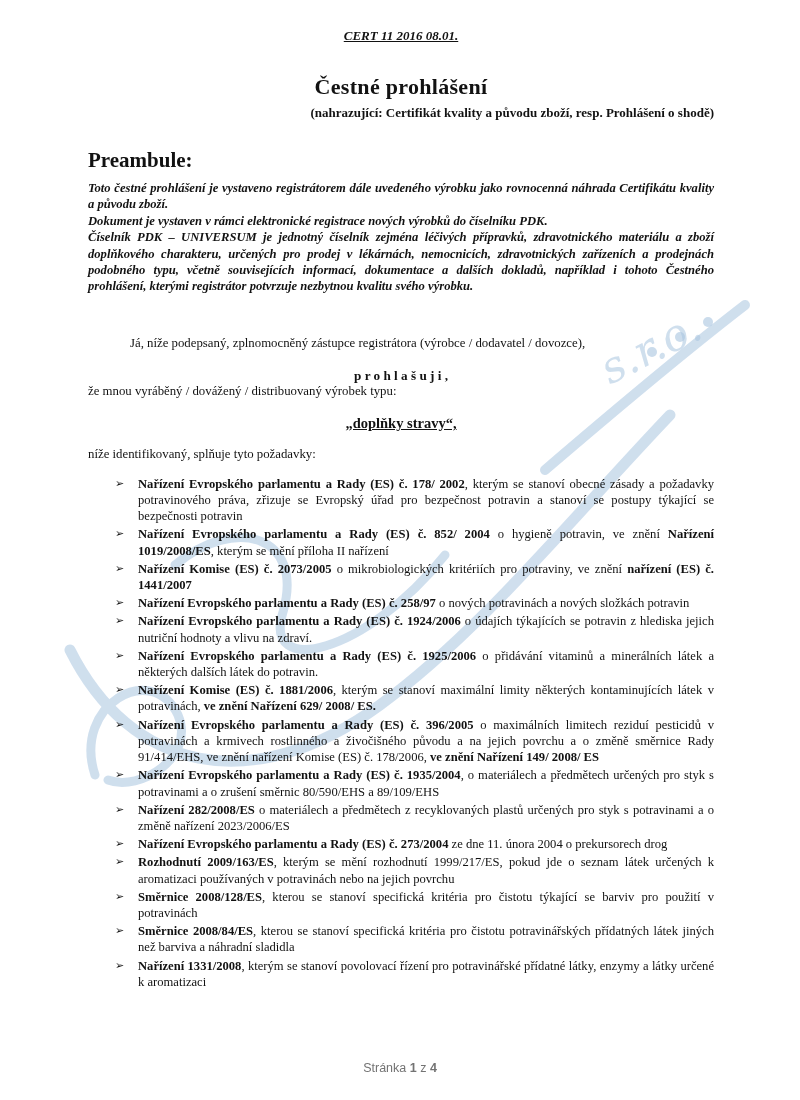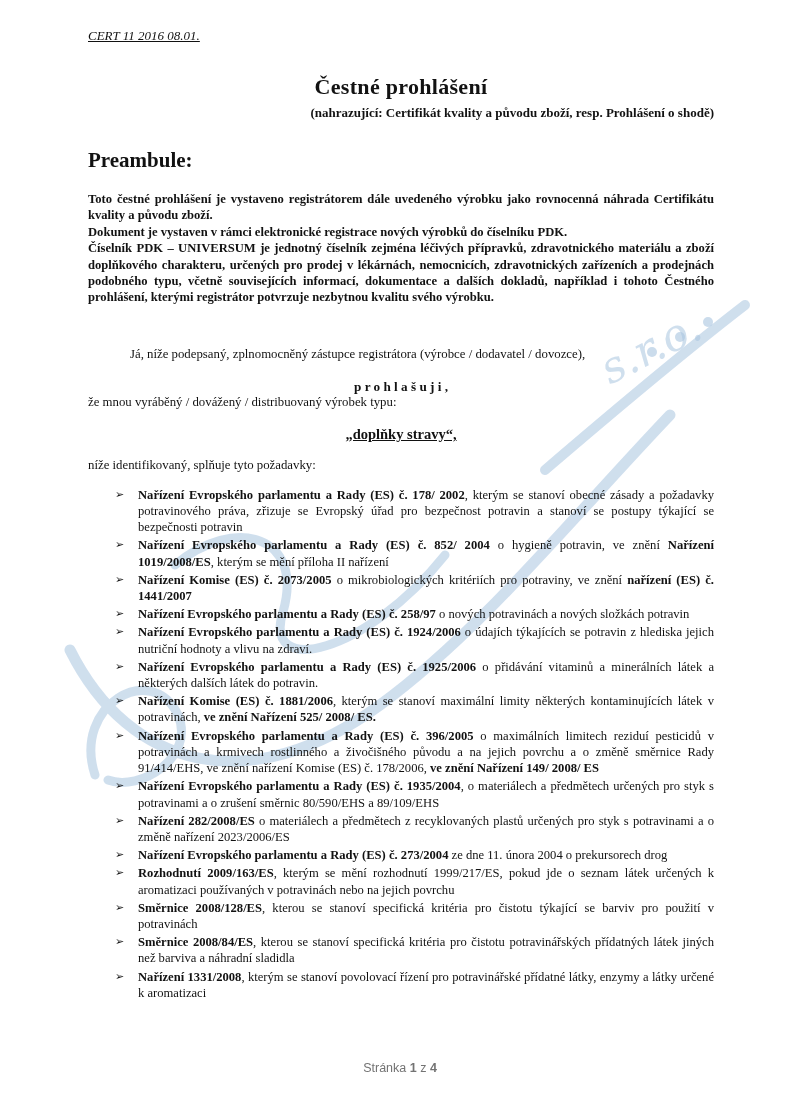--- a/index.html
+++ b/index.html
@@ -12,31 +12,31 @@
     font-family:"Liberation Serif","DejaVu Serif",serif;
     color:#121212;
     overflow:hidden;
   }
   .watermark {
     position:absolute; inset:0; z-index:0; pointer-events:none;
   }
   .content { position:relative; z-index:1; padding:28px 86px 0 88px; }
 
   .doc-code {
-    text-align:left;
-    font-style:italic; font-weight:normal;
+    text-align:center;
+    font-style:italic; font-weight:bold;
     font-size:13px;
     text-decoration:underline;
     padding-bottom:2px;
   }
   .title { text-align:center; font-size:22px; font-weight:bold; margin-top:28px; letter-spacing:.3px; }
   .subtitle { text-align:right; font-size:13px; font-weight:bold; margin-top:5px; }
 
   .preamble-heading { font-size:21px; font-weight:bold; margin-top:27px; }
-  .preamble-pars { margin-top:18px; }
+  .preamble-pars { margin-top:7px;font-style:italic; }
   .preamble-par {
     font-weight:bold; font-size:12.6px; line-height:16.4px;
     text-align:justify;
   }
 
   .intro { margin-top:41px; text-indent:42px; font-size:12.8px; }
   .declare { text-align:center; font-weight:bold; font-size:13.2px; margin-top:17px; }
   .product-line { font-size:12.8px; }
   .product-type { text-align:center; margin-top:16px; font-size:14.5px; font-weight:bold; }
   .product-type .u { text-decoration:underline; }
@@ -107,21 +107,21 @@
 
     <p class="req-intro">níže identifikovaný, splňuje tyto požadavky:</p>
 
     <ul class="reqs">
         <li class="req"><span class="bullet">➢</span><span><span class="b">Nařízení Evropského parlamentu a Rady (ES) č. 178/ 2002</span><span>, kterým se stanoví obecné zásady a požadavky potravinového práva, zřizuje se Evropský úřad pro bezpečnost potravin a stanoví se postupy týkající se bezpečnosti potravin</span></span></li>
         <li class="req"><span class="bullet">➢</span><span><span class="b">Nařízení Evropského parlamentu a Rady (ES) č. 852/ 2004</span><span> o hygieně potravin, ve znění </span><span class="b">Nařízení 1019/2008/ES</span><span>, kterým se mění příloha II nařízení</span></span></li>
         <li class="req"><span class="bullet">➢</span><span><span class="b">Nařízení Komise (ES) č. 2073/2005</span><span> o mikrobiologických kritériích pro potraviny, ve znění </span><span class="b">nařízení (ES) č. 1441/2007</span></span></li>
         <li class="req"><span class="bullet">➢</span><span><span class="b">Nařízení Evropského parlamentu a Rady (ES) č. 258/97</span><span> o nových potravinách a nových složkách potravin</span></span></li>
         <li class="req"><span class="bullet">➢</span><span><span class="b">Nařízení Evropského parlamentu a Rady (ES) č. 1924/2006</span><span> o údajích týkajících se potravin z hlediska jejich nutriční hodnoty a vlivu na zdraví.</span></span></li>
         <li class="req"><span class="bullet">➢</span><span><span class="b">Nařízení Evropského parlamentu a Rady (ES) č. 1925/2006</span><span> o přidávání vitaminů a minerálních látek a některých dalších látek do potravin.</span></span></li>
-        <li class="req"><span class="bullet">➢</span><span><span class="b">Nařízení Komise (ES) č. 1881/2006</span><span>, kterým se stanoví maximální limity některých kontaminujících látek v potravinách, </span><span class="b">ve znění Nařízení 525/ 2008/ ES.</span></span></li>
+        <li class="req"><span class="bullet">➢</span><span><span class="b">Nařízení Komise (ES) č. 1881/2006</span><span>, kterým se stanoví maximální limity některých kontaminujících látek v potravinách, </span><span class="b">ve znění Nařízení 629/ 2008/ ES.</span></span></li>
         <li class="req"><span class="bullet">➢</span><span><span class="b">Nařízení Evropského parlamentu a Rady (ES) č. 396/2005</span><span> o maximálních limitech reziduí pesticidů v potravinách a krmivech rostlinného a živočišného původu a na jejich povrchu a o změně směrnice Rady 91/414/EHS, ve znění nařízení Komise (ES) č. 178/2006, </span><span class="b">ve znění Nařízení 149/ 2008/ ES</span></span></li>
         <li class="req"><span class="bullet">➢</span><span><span class="b">Nařízení Evropského parlamentu a Rady (ES) č. 1935/2004</span><span>, o materiálech a předmětech určených pro styk s potravinami a o zrušení směrnic 80/590/EHS a 89/109/EHS</span></span></li>
         <li class="req"><span class="bullet">➢</span><span><span class="b">Nařízení 282/2008/ES</span><span> o materiálech a předmětech z recyklovaných plastů určených pro styk s potravinami a o změně nařízení 2023/2006/ES</span></span></li>
         <li class="req"><span class="bullet">➢</span><span><span class="b">Nařízení Evropského parlamentu a Rady (ES) č. 273/2004</span><span> ze dne 11. února 2004 o prekursorech drog</span></span></li>
         <li class="req"><span class="bullet">➢</span><span><span class="b">Rozhodnutí 2009/163/ES</span><span>, kterým se mění rozhodnutí 1999/217/ES, pokud jde o seznam látek určených k aromatizaci používaných v potravinách nebo na jejich povrchu</span></span></li>
         <li class="req"><span class="bullet">➢</span><span><span class="b">Směrnice 2008/128/ES</span><span>, kterou se stanoví specifická kritéria pro čistotu týkající se barviv pro použití v potravinách</span></span></li>
         <li class="req"><span class="bullet">➢</span><span><span class="b">Směrnice 2008/84/ES</span><span>, kterou se stanoví specifická kritéria pro čistotu potravinářských přídatných látek jiných než barviva a náhradní sladidla</span></span></li>
         <li class="req"><span class="bullet">➢</span><span><span class="b">Nařízení 1331/2008</span><span>, kterým se stanoví povolovací řízení pro potravinářské přídatné látky, enzymy a látky určené k aromatizaci</span></span></li>
       </ul>
 

